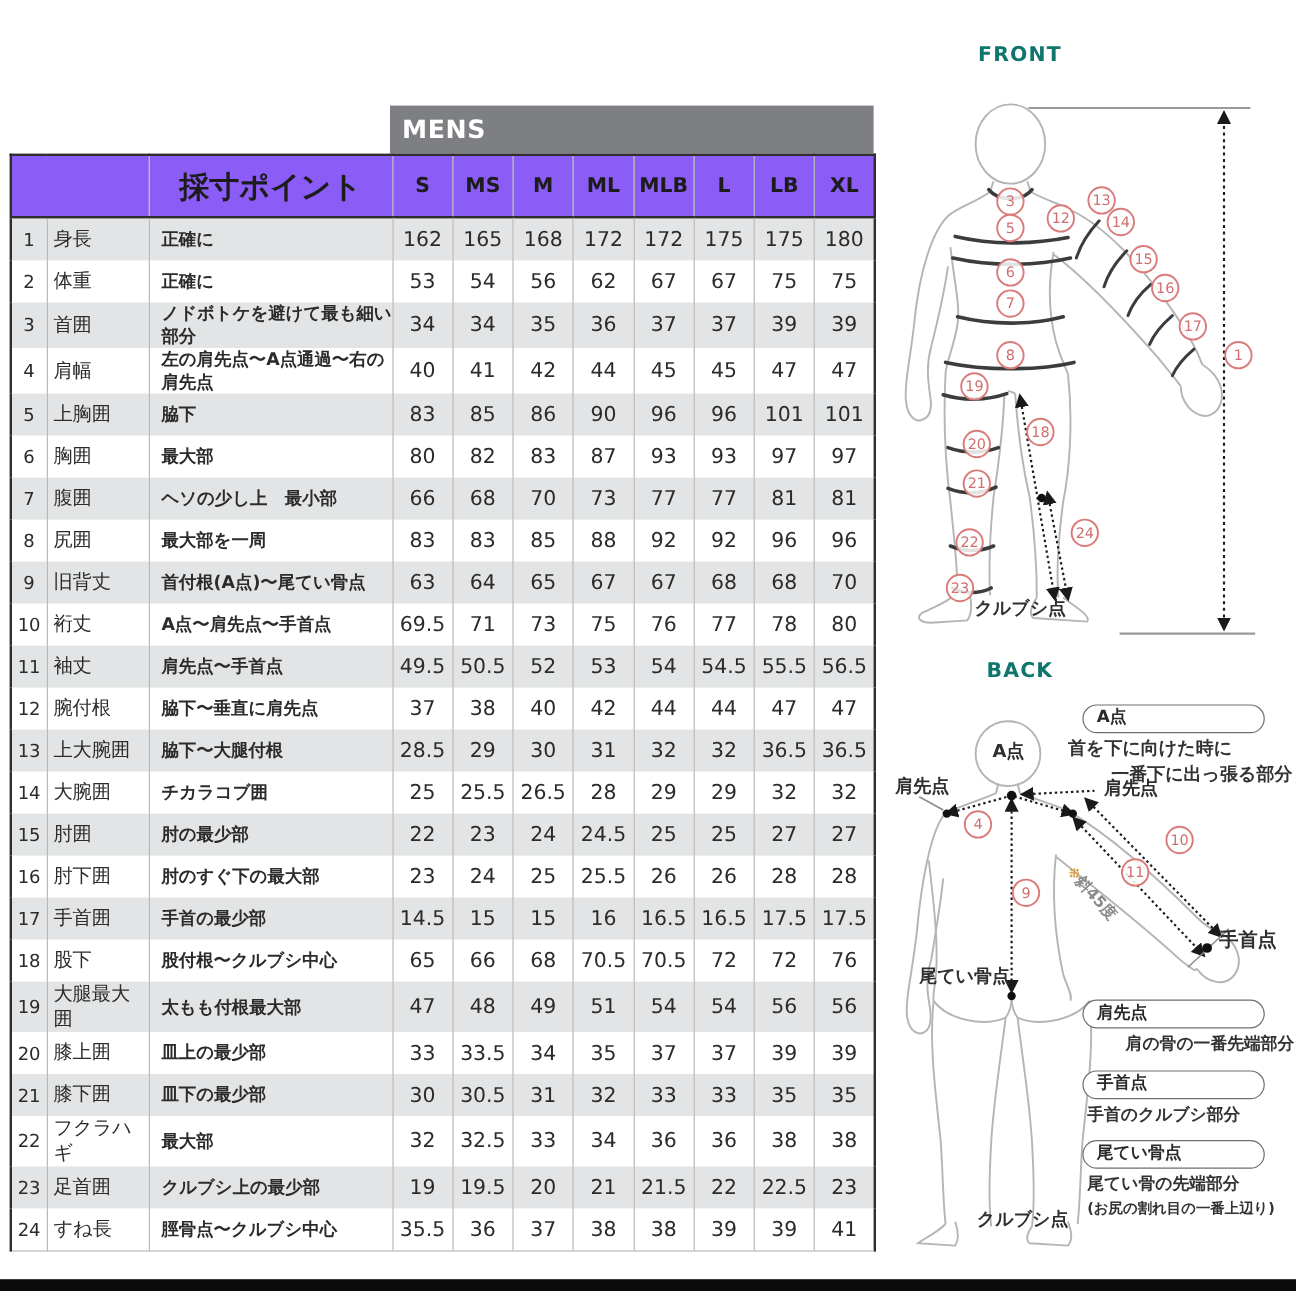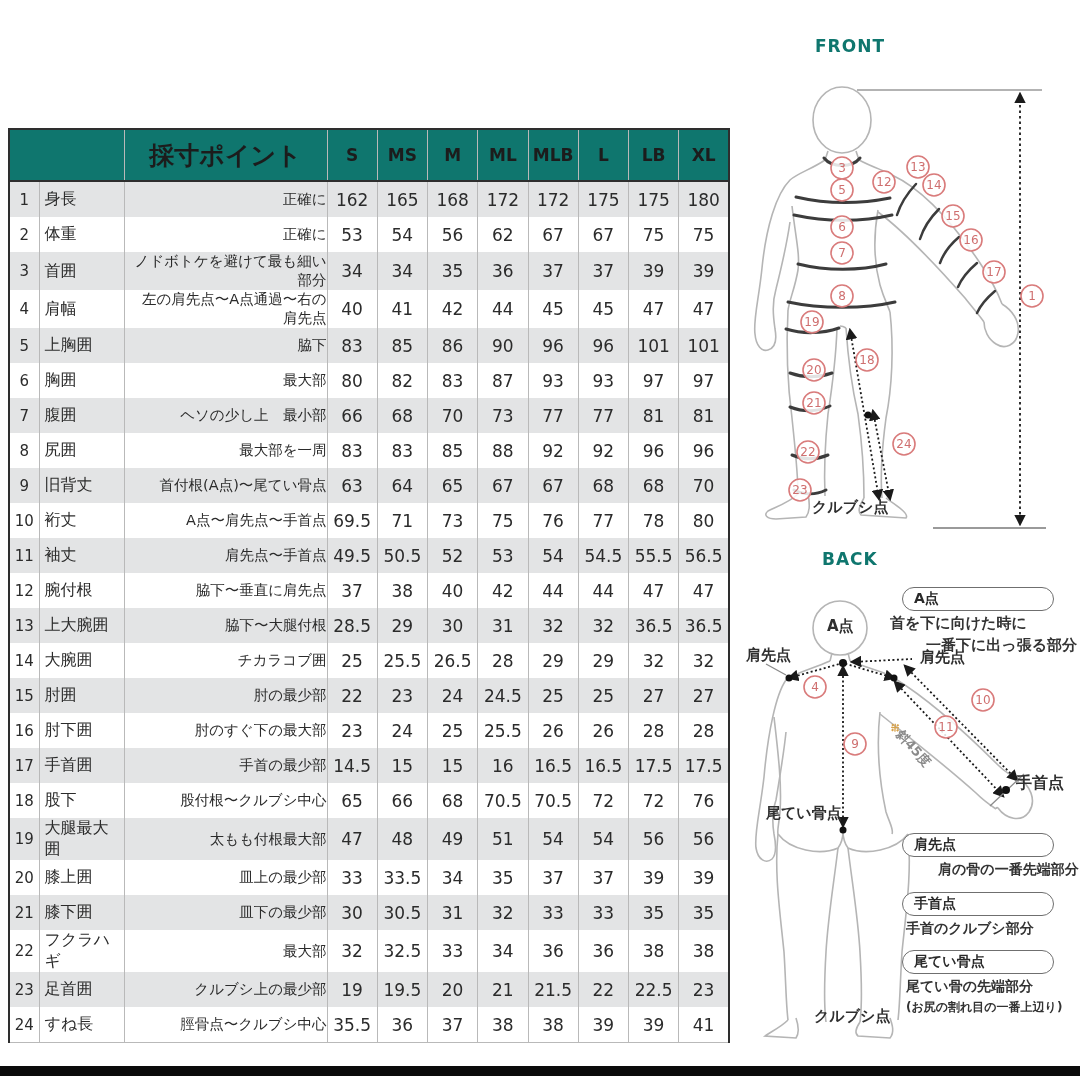--- a/index.html
+++ b/index.html
@@ -11,29 +11,29 @@
   #page-title{left:8px;top:22px;font-size:37px;font-weight:900;letter-spacing:1px;color:#171717;transform:scaleY(1.02);}
 
   
   #mens-banner{left:325px;top:88px;width:403px;height:40px;background:#7e7f82;color:#fff;
                font-weight:bold;font-size:21px;line-height:40px;padding-left:10px;box-sizing:border-box;letter-spacing:.5px;}
 
   
   #table-wrap{left:8px;top:128px;}
   table.size-table{border-collapse:collapse;table-layout:fixed;width:720px;border:2px solid #2e2e2e;border-bottom:1px solid #b9b9b9;}
   .size-table th,.size-table td{border-left:1px solid #b9b9b9;padding:0;font-weight:normal;}
-  .size-table th{border-bottom:2px solid #2e2e2e;height:50px;background:#0f766e;}
+  .size-table th{border-bottom:2px solid #2e2e2e;height:50px;background:#8b5cf6;}
   .size-table th.c-head-empty{border-left:none;}
   .size-table th.c-head-point{font-size:25px;font-weight:bold;color:#1c1c1c;text-align:center;}
   .size-table th.c-size{font-size:17px;font-weight:bold;text-align:center;color:#1c1c1c;}
   .size-table td{height:35px;font-size:16px;color:#2b2b2b;}
   .size-table tr.data-row:nth-child(odd){background:#e3e4e5;}
   td.c-no{text-align:center;font-size:15px;border-left:none;}
   td.c-name{text-align:left;padding-left:5px;font-size:16px;}
-  td.c-point{text-align:right;padding-left:10px;font-size:14.5px;}
+  td.c-point{text-align:left;padding-left:10px;font-size:14.5px;font-weight:bold;}
   td.c-val{text-align:center;font-size:17px;}
   col.w-no{width:30px;} col.w-name{width:85px;} col.w-point{width:203px;} col.w-size{width:50.25px;}
 
   
   .fig-label{font-size:17px;font-weight:bold;letter-spacing:1px;color:#0f766e;}
   .jp-label{font-size:15px;font-weight:bold;color:#2f2f2f;white-space:nowrap;}
   .angle-label{font-size:13px;color:#8a8a8a;white-space:nowrap;transform:rotate(48deg);transform-origin:left top;font-weight:bold;}
   .angle-label .mark{color:#d8a24a;font-size:11px;}
   .callout-pill{width:152px;height:24px;border:1.5px solid #6f6f6f;border-radius:13px;box-sizing:border-box;
                 font-size:14px;font-weight:bold;color:#2a2a2a;line-height:21px;padding-left:11px;background:#fff;white-space:nowrap;}
@@ -44,20 +44,21 @@
   #bottom-bar{left:0;top:1066px;width:1080px;height:10px;background:#0b0b0b;}
 
   svg text.marker-num{font-family:"DejaVu Sans","Liberation Sans",sans-serif;font-size:12px;fill:#cf6f6f;text-anchor:middle;}
 </style>
 </head>
 <body>
 
 <div id="canvas">
 
 
+  <div id="mens-banner" class="abs">MENS</div>
 
   <div id="table-wrap" class="abs">
     <table class="size-table">
       <colgroup>
         <col class="w-no">
           <col class="w-name">
           <col class="w-point">
         <col class="w-size">
           <col class="w-size">
           <col class="w-size">

